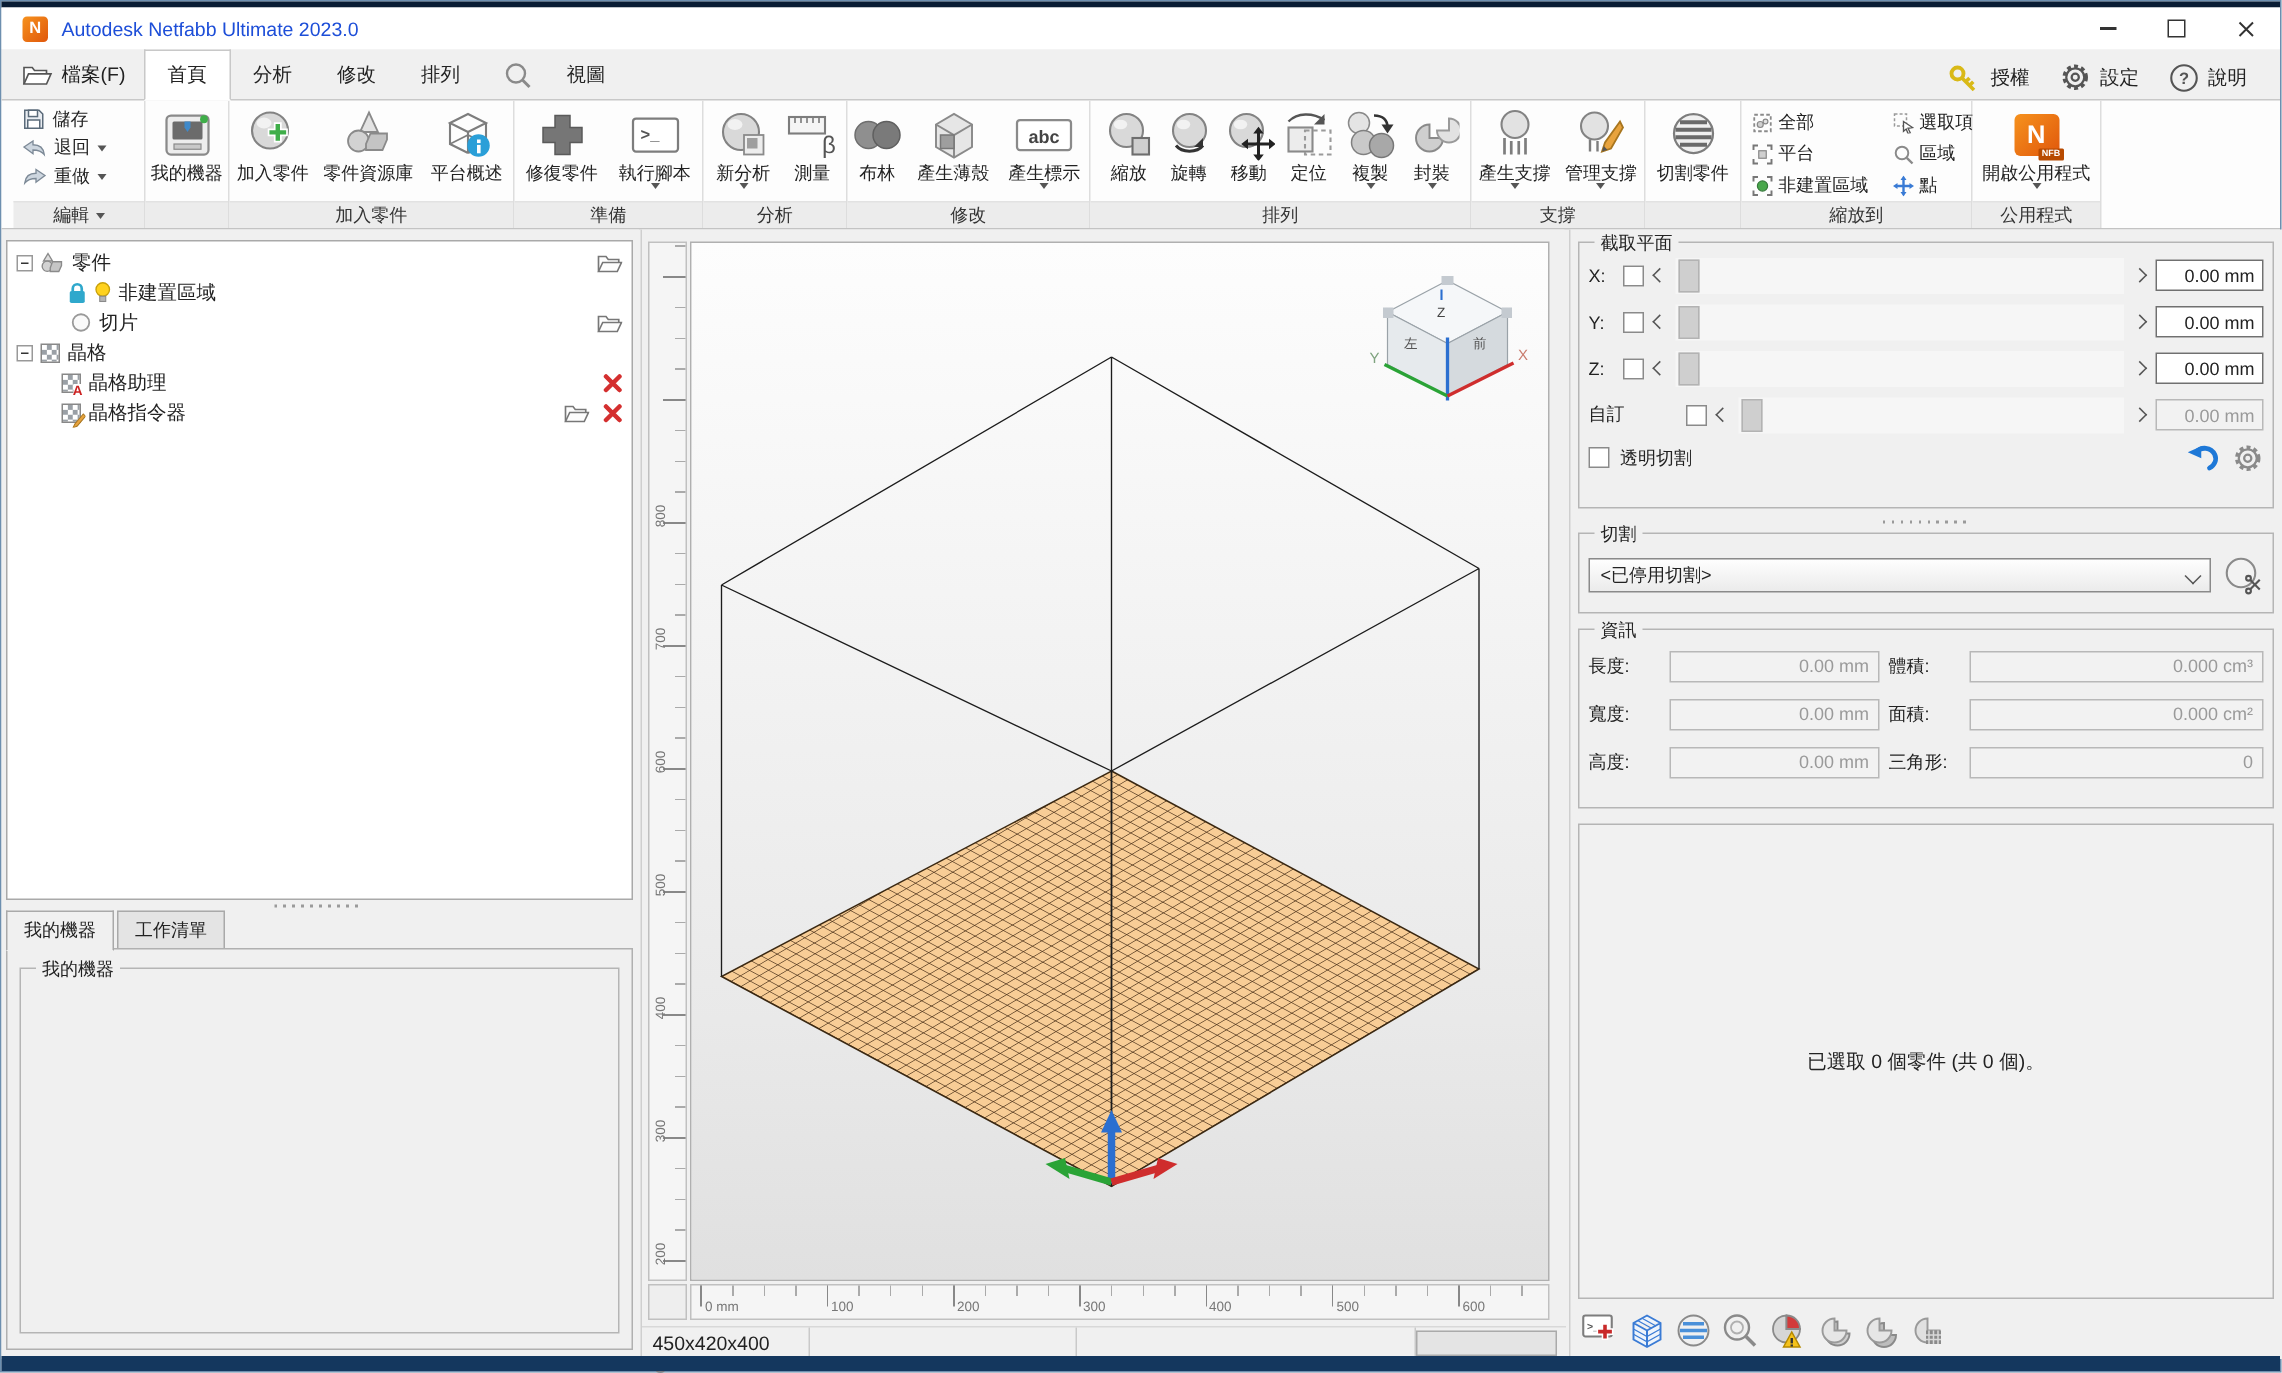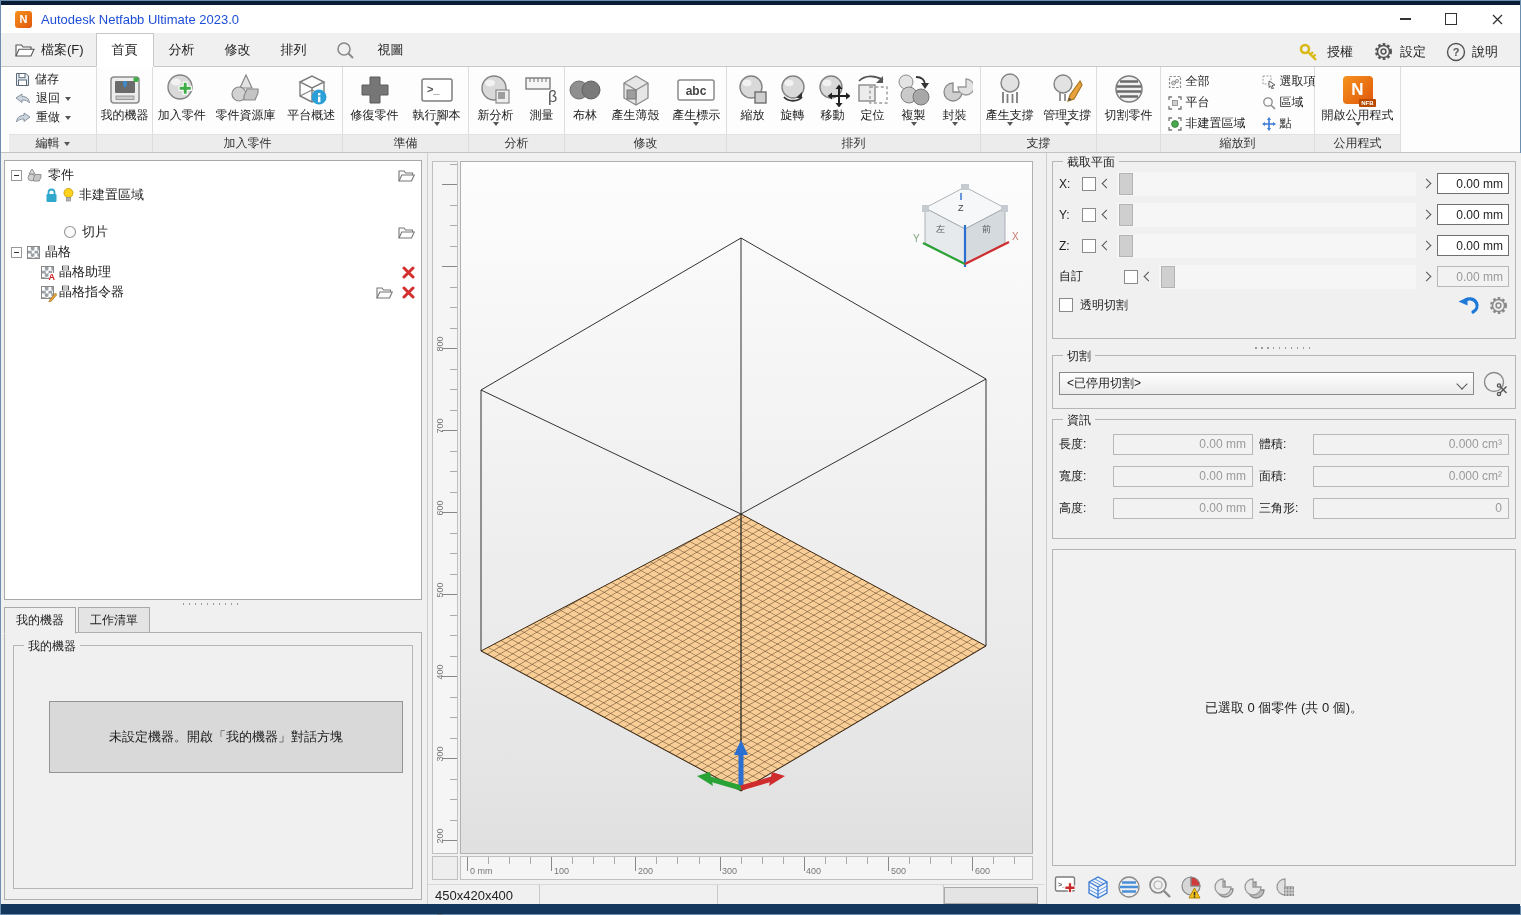--- a/index.html
+++ b/index.html
@@ -566,21 +566,21 @@
         <svg width="13" height="15" viewBox="0 0 13 15">
             <path d="M3.5 6 V4.5 a3 3 0 0 1 6 0 V6" fill="none" stroke="#2fa8cc" stroke-width="1.8"></path>
             <rect x="1.5" y="6" width="10" height="8" rx="1.2" fill="#2fa8cc"></rect>
           </svg>
         <svg width="11" height="15" viewBox="0 0 11 15">
             <circle cx="5.5" cy="5" r="4.5" fill="#ffd21e" stroke="#c9a10a" stroke-width="0.9"></circle>
             <rect x="3.5" y="9.5" width="4" height="3.5" fill="#b5b5b5" stroke="#8a8a8a" stroke-width="0.7"></rect>
           </svg>
         <span>非建置區域</span>
       </div>
-      <div class="trow" style="padding-left:58px;margin-top:17px;">
+      <div class="trow" style="padding-left:42px;">
         <svg width="14" height="14" viewBox="0 0 14 14">
             <circle cx="7" cy="7" r="5.5" fill="#fafafa" stroke="#9a9a9a" stroke-width="1.2"></circle>
           </svg>
         <span>切片</span>
         <span class="spacer"></span>
         <svg class="redx" width="17" height="13" viewBox="0 0 17 13">
             <path d="M1 12 V2 h5 l1.5 2 h7 v2" fill="#fdfdfd" stroke="#777" stroke-width="1.1"></path>
             <path d="M1 12 L3.8 6 h12.5 L13.5 12 z" fill="#fdfdfd" stroke="#777" stroke-width="1.1"></path>
           </svg>
       </div>
@@ -620,21 +620,20 @@
     <div class="dots" style="position:absolute;left:182px;top:449px;"></div>
 
     <div class="bl-tabs">
       <div class="tab2 active">我的機器</div>
       <div class="tab2">工作清單</div>
     </div>
 
     <div class="bl-panel">
       <div class="fset" style="left:8px;top:12px;right:8px;bottom:10px;">
         <span class="legend">我的機器</span>
-        <div class="nomach">未設定機器。開啟「我的機器」對話方塊</div>
       </div>
     </div>
   </div>
 
   <div class="viewport">
     <div class="v-ruler">
       <div class="v-minor"></div>
         <div class="v-major"></div>
       <span class="vlab" style="top:177px;">800</span>
       <span class="vlab" style="top:259px;">700</span>

